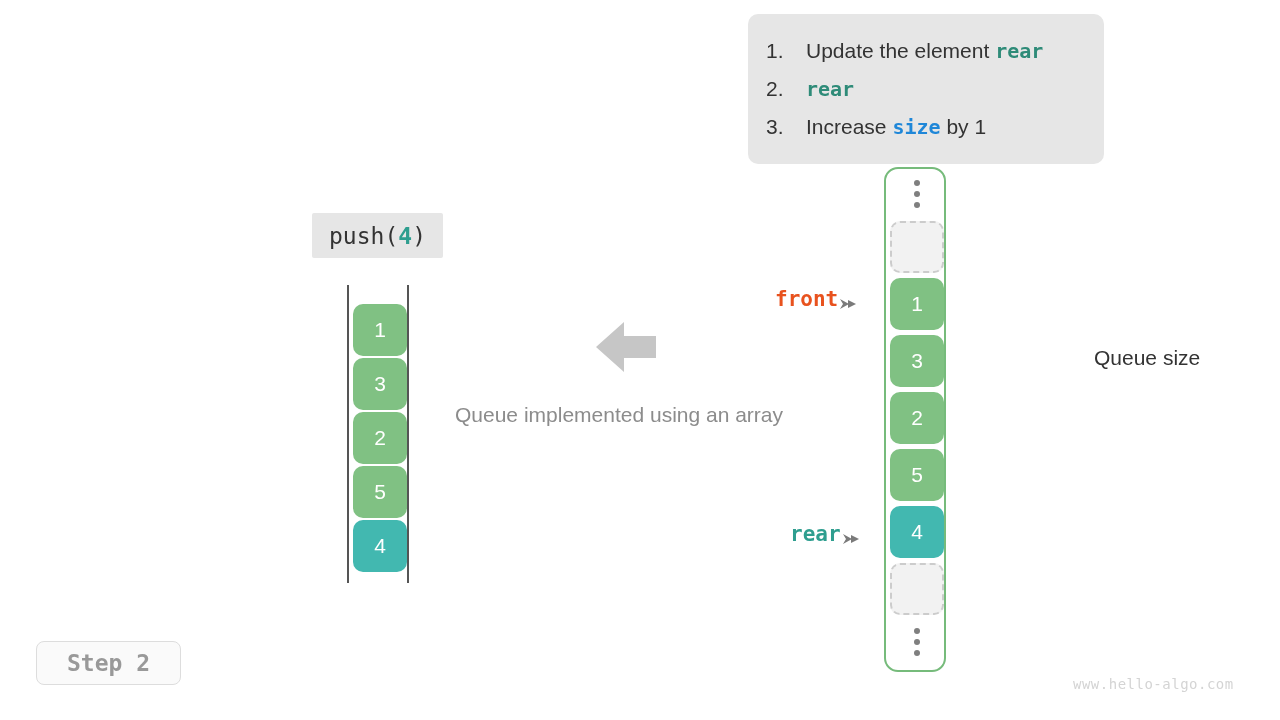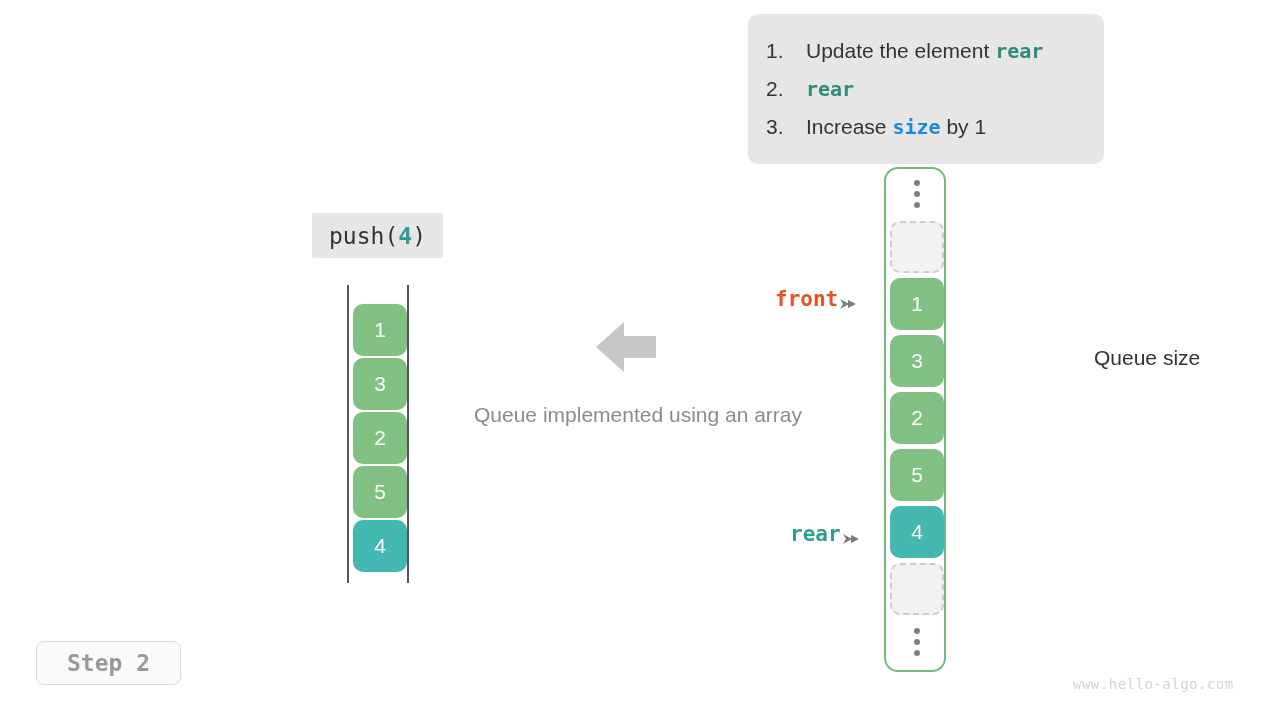--- a/index.html
+++ b/index.html
@@ -122,21 +122,21 @@
     position: absolute;
     left: 596px;
     top: 320px;
     width: 60px;
     height: 54px;
   }
 
   
   #caption {
     position: absolute;
-    left: 474px;
+    left: 455px;
     top: 403px;
     font-size: 21px;
     color: #8c8c8c;
     white-space: nowrap;
   }
 
   
   #ring-container {
     position: absolute;
     left: 884px;

